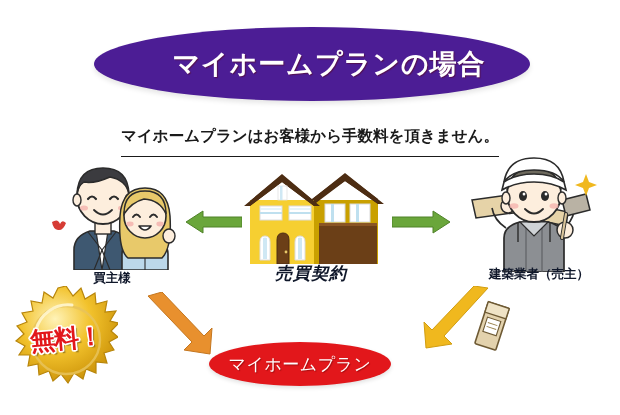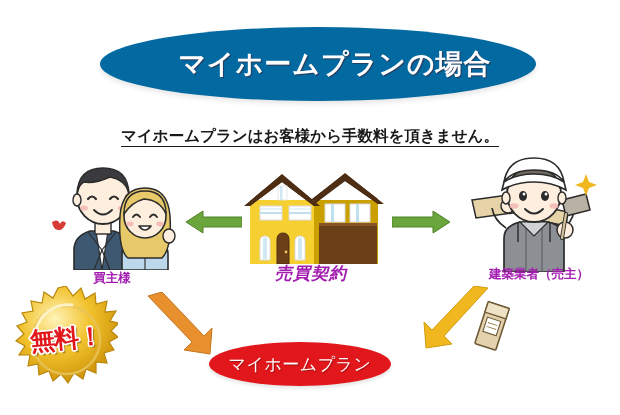--- a/index.html
+++ b/index.html
@@ -14,25 +14,25 @@
     position: relative;
     width: 620px;
     height: 415px;
     background: #ffffff;
     overflow: hidden;
   }
 
   
   .title-ellipse {
     position: absolute;
-    left: 100px;
+    left: 94px;
     top: 27px;
     width: 436px;
     height: 74px;
-    background: #0369a1;
+    background: #4c1d95;
     border-radius: 50% / 50%;
     box-shadow: 0 3px 5px rgba(0,0,0,0.10);
   }
   .title-text {
     position: absolute;
     left: 0; top: 0;
     width: 436px;
     height: 74px;
     display: flex;
     align-items: center;
@@ -54,30 +54,30 @@
     top: 126px;
     width: 620px;
     text-align: center;
     font-size: 15.5px;
     font-weight: bold;
     color: #1a1a1a;
     white-space: nowrap;
   }
   .subtitle span {
     border-bottom: 1.6px solid #1a1a1a;
-    padding-bottom: 2px;
+    padding-bottom: 12px;
   }
 
   
   .caption {
     position: absolute;
     text-align: center;
     font-size: 12.5px;
     font-weight: bold;
-    color: #a21caf;
+    color: #0f172a;
     white-space: nowrap;
   }
   .caption.big {
     font-size: 17px;
     letter-spacing: 1px;
   }
 
   
   .house {
     position: absolute;

